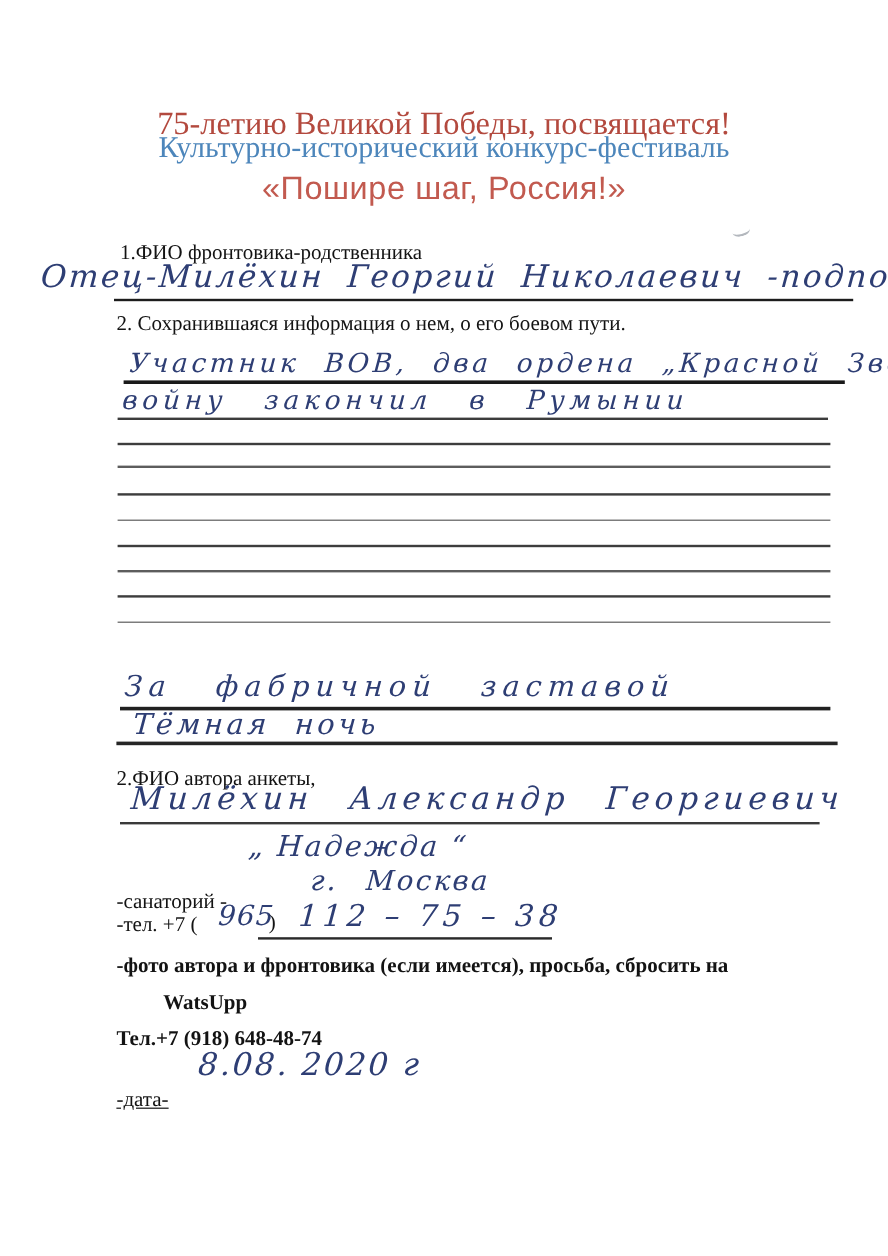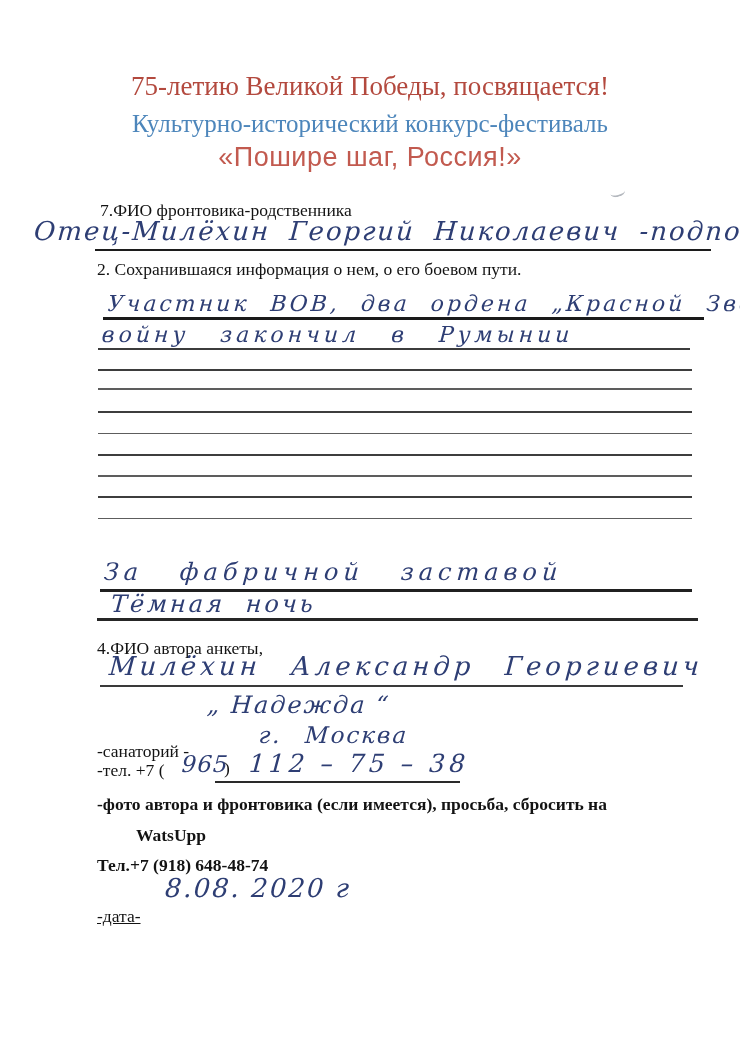--- a/index.html
+++ b/index.html
@@ -5,21 +5,21 @@
   html,body{margin:0;padding:0;background:#ffffff;}
   .page{
     position:relative;
     width:740px;height:1047px;
     background:#ffffff;
     font-family:"Liberation Serif","DejaVu Serif",serif;
     overflow:hidden;
   }
   
   .hdr{position:absolute;left:0;width:100%;text-align:center;white-space:nowrap;}
-  .hdr1{top:71px;font-size:27px;color:#b3493e;}
+  .hdr1{top:88px;font-size:27px;color:#b3493e;}
   .hdr2{top:110px;font-size:25px;color:#4d86bb;}
   .hdr3{top:142px;font-size:27px;color:#c25a4f;
         font-family:Liberation Sans, sans-serif;
         font-weight:400;letter-spacing:.5px;}
   
   .lbl{position:absolute;font-size:17.5px;color:#131313;white-space:nowrap;}
   .bold{font-weight:bold;text-align:right;}
   .q1l{left:100px;top:200px;}
   .q2l{left:97px;top:259px;}
   .q3l{left:98px;top:534px;}
@@ -79,21 +79,21 @@
 </head>
 <body>
 
 <div class="page">
 
   <div class="hdr hdr1">75-летию Великой Победы, посвящается!</div>
   <div class="hdr hdr2">Культурно-исторический конкурс-фестиваль</div>
   <div class="hdr hdr3">«Пошире шаг, Россия!»</div>
   <div class="stray"></div>
 
-  <div class="lbl q1l">7.ФИО фронтовика-родственника</div>
+  <div class="lbl q1l">1.ФИО фронтовика-родственника</div>
   <div class="hand q1a"><span>Отец-</span><span>Милёхин Георгий Николаевич -подполковник</span></div>
   <div class="rule q1r"></div>
 
   <div class="lbl q2l">2. Сохранившаяся информация о нем, о его боевом пути.</div>
   <div class="hand q2a1">Участник ВОВ, два ордена „Красной Звезды“,</div>
   <div class="rule q2r1"></div>
   <div class="hand q2a2">войну закончил в Румынии</div>
   <div class="rule q2r2"></div>
   <div class="blank-rules">
     <div class="rule-item"></div>
@@ -104,21 +104,21 @@
       <div class="rule-item"></div>
       <div class="rule-item"></div>
       <div class="rule-item"></div>
     </div>
 
   <div class="hand q3a1">За фабричной заставой</div>
   <div class="rule q3r1"></div>
   <div class="hand q3a2">Тёмная ночь</div>
   <div class="rule q3r2"></div>
 
-  <div class="lbl q4l">4.ФИО автора анкеты,</div>
+  <div class="lbl q4l">2.ФИО автора анкеты,</div>
   <div class="hand q4a">Милёхин Александр Георгиевич</div>
   <div class="rule q4r"></div>
 
   <div class="lbl sanl">-санаторий -</div>
   <div class="hand sanv">„ Надежда “</div>
 
   <div class="hand resv">г.  Москва</div>
 
   <div class="lbl tell">-тел. +7 (</div>
   <div class="hand telcode">965</div>

